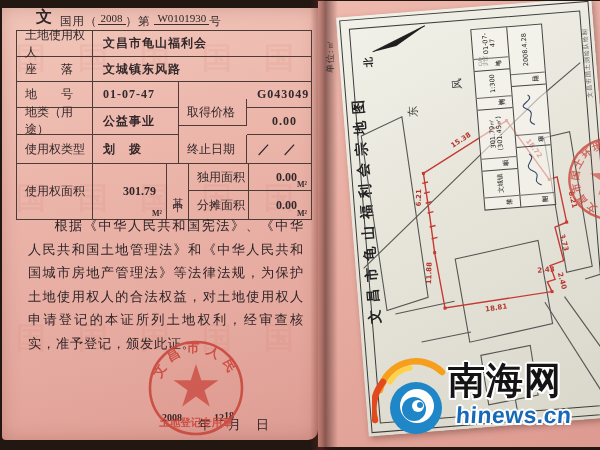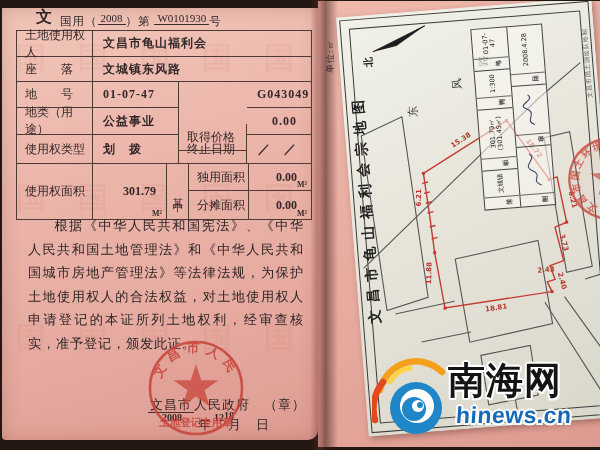--- a/index.html
+++ b/index.html
@@ -122,21 +122,21 @@
 
       <div class="cell lbl" style="left:0;top:26px;width:76px;height:25px;">座　　落</div>
       <div class="cell val last-col" style="left:76px;top:26px;width:218px;height:25px;">文城镇东风路</div>
 
       <div class="cell lbl" style="left:0;top:51px;width:76px;height:26px;">地　　号</div>
       <div class="cell val" style="left:76px;top:51px;width:86px;height:26px;">01-07-47</div>
       <div class="cell val last-col" style="left:230px;top:51px;width:64px;height:26px;">G043049</div>
 
       <div class="cell lbl" style="left:0;top:77px;width:76px;height:27px;">地类（用途）</div>
       <div class="cell val" style="left:76px;top:77px;width:86px;height:27px;">公益事业</div>
-      <div class="cell lbl" style="left:162px;top:93px;width:68px;height:27px;">取得价格</div>
+      <div class="cell lbl" style="left:162px;top:68px;width:68px;height:27px;">取得价格</div>
       <div class="cell val num last-col" style="left:230px;top:77px;width:64px;height:27px;">0.00</div>
 
       <div class="cell lbl" style="left:0;top:104px;width:76px;height:29px;font-family:Liberation Serif, serif;">使用权类型</div>
       <div class="cell val" style="left:76px;top:104px;width:86px;height:29px;">划　拨</div>
       <div class="cell lbl" style="left:162px;top:104px;width:68px;height:29px;">终止日期</div>
       <div class="cell val num last-col" style="left:230px;top:104px;width:64px;height:29px;">／　／</div>
 
       <div class="cell lbl last-row" style="left:0;top:133px;width:76px;height:55px;">使用权面积</div>
       <div class="cell area-val last-row" style="left:76px;top:133px;width:74px;height:55px;">
         <span>301.79</span>
@@ -162,23 +162,20 @@
       <path d="M50 26 L55.3 42.2 L72.4 42.2 L58.5 52.3 L63.8 68.5 L50 58.5 L36.2 68.5 L41.5 52.3 L27.6 42.2 L44.7 42.2 Z" fill="#c8453b" opacity=".85"></path>
       <defs>
           <path id="sealArc" d="M 50 50 m -36 0 a 36 36 0 1 1 72 0"></path>
         </defs>
       <text font-size="13" font-weight="bold" fill="#c8453b" letter-spacing="6">
         <textPath href="#sealArc" startOffset="8%">文昌市人民政府</textPath>
       </text>
       <text x="50" y="88" font-size="10.5" font-weight="bold" fill="#c8453b" text-anchor="middle">土地登记专用章</text>
     </svg>
 
-    <div class="issuer">
-      <span class="uline">文昌市</span><span>人民政府</span>　<span>（章）</span>
-    </div>
     <span class="dt n" style="left:160px;top:404px;">2008</span>
     <span class="dt c" style="left:196px;top:408px;">年</span>
     <span class="dt n" style="left:212px;top:404px;">12</span>
     <span class="dt c" style="left:226px;top:408px;">月</span>
     <span class="dt n" style="left:222px;top:402px;">18</span>
     <span class="dt c" style="left:254px;top:408px;">日</span>
   </div>
 
   <div id="gutter"></div>
 

